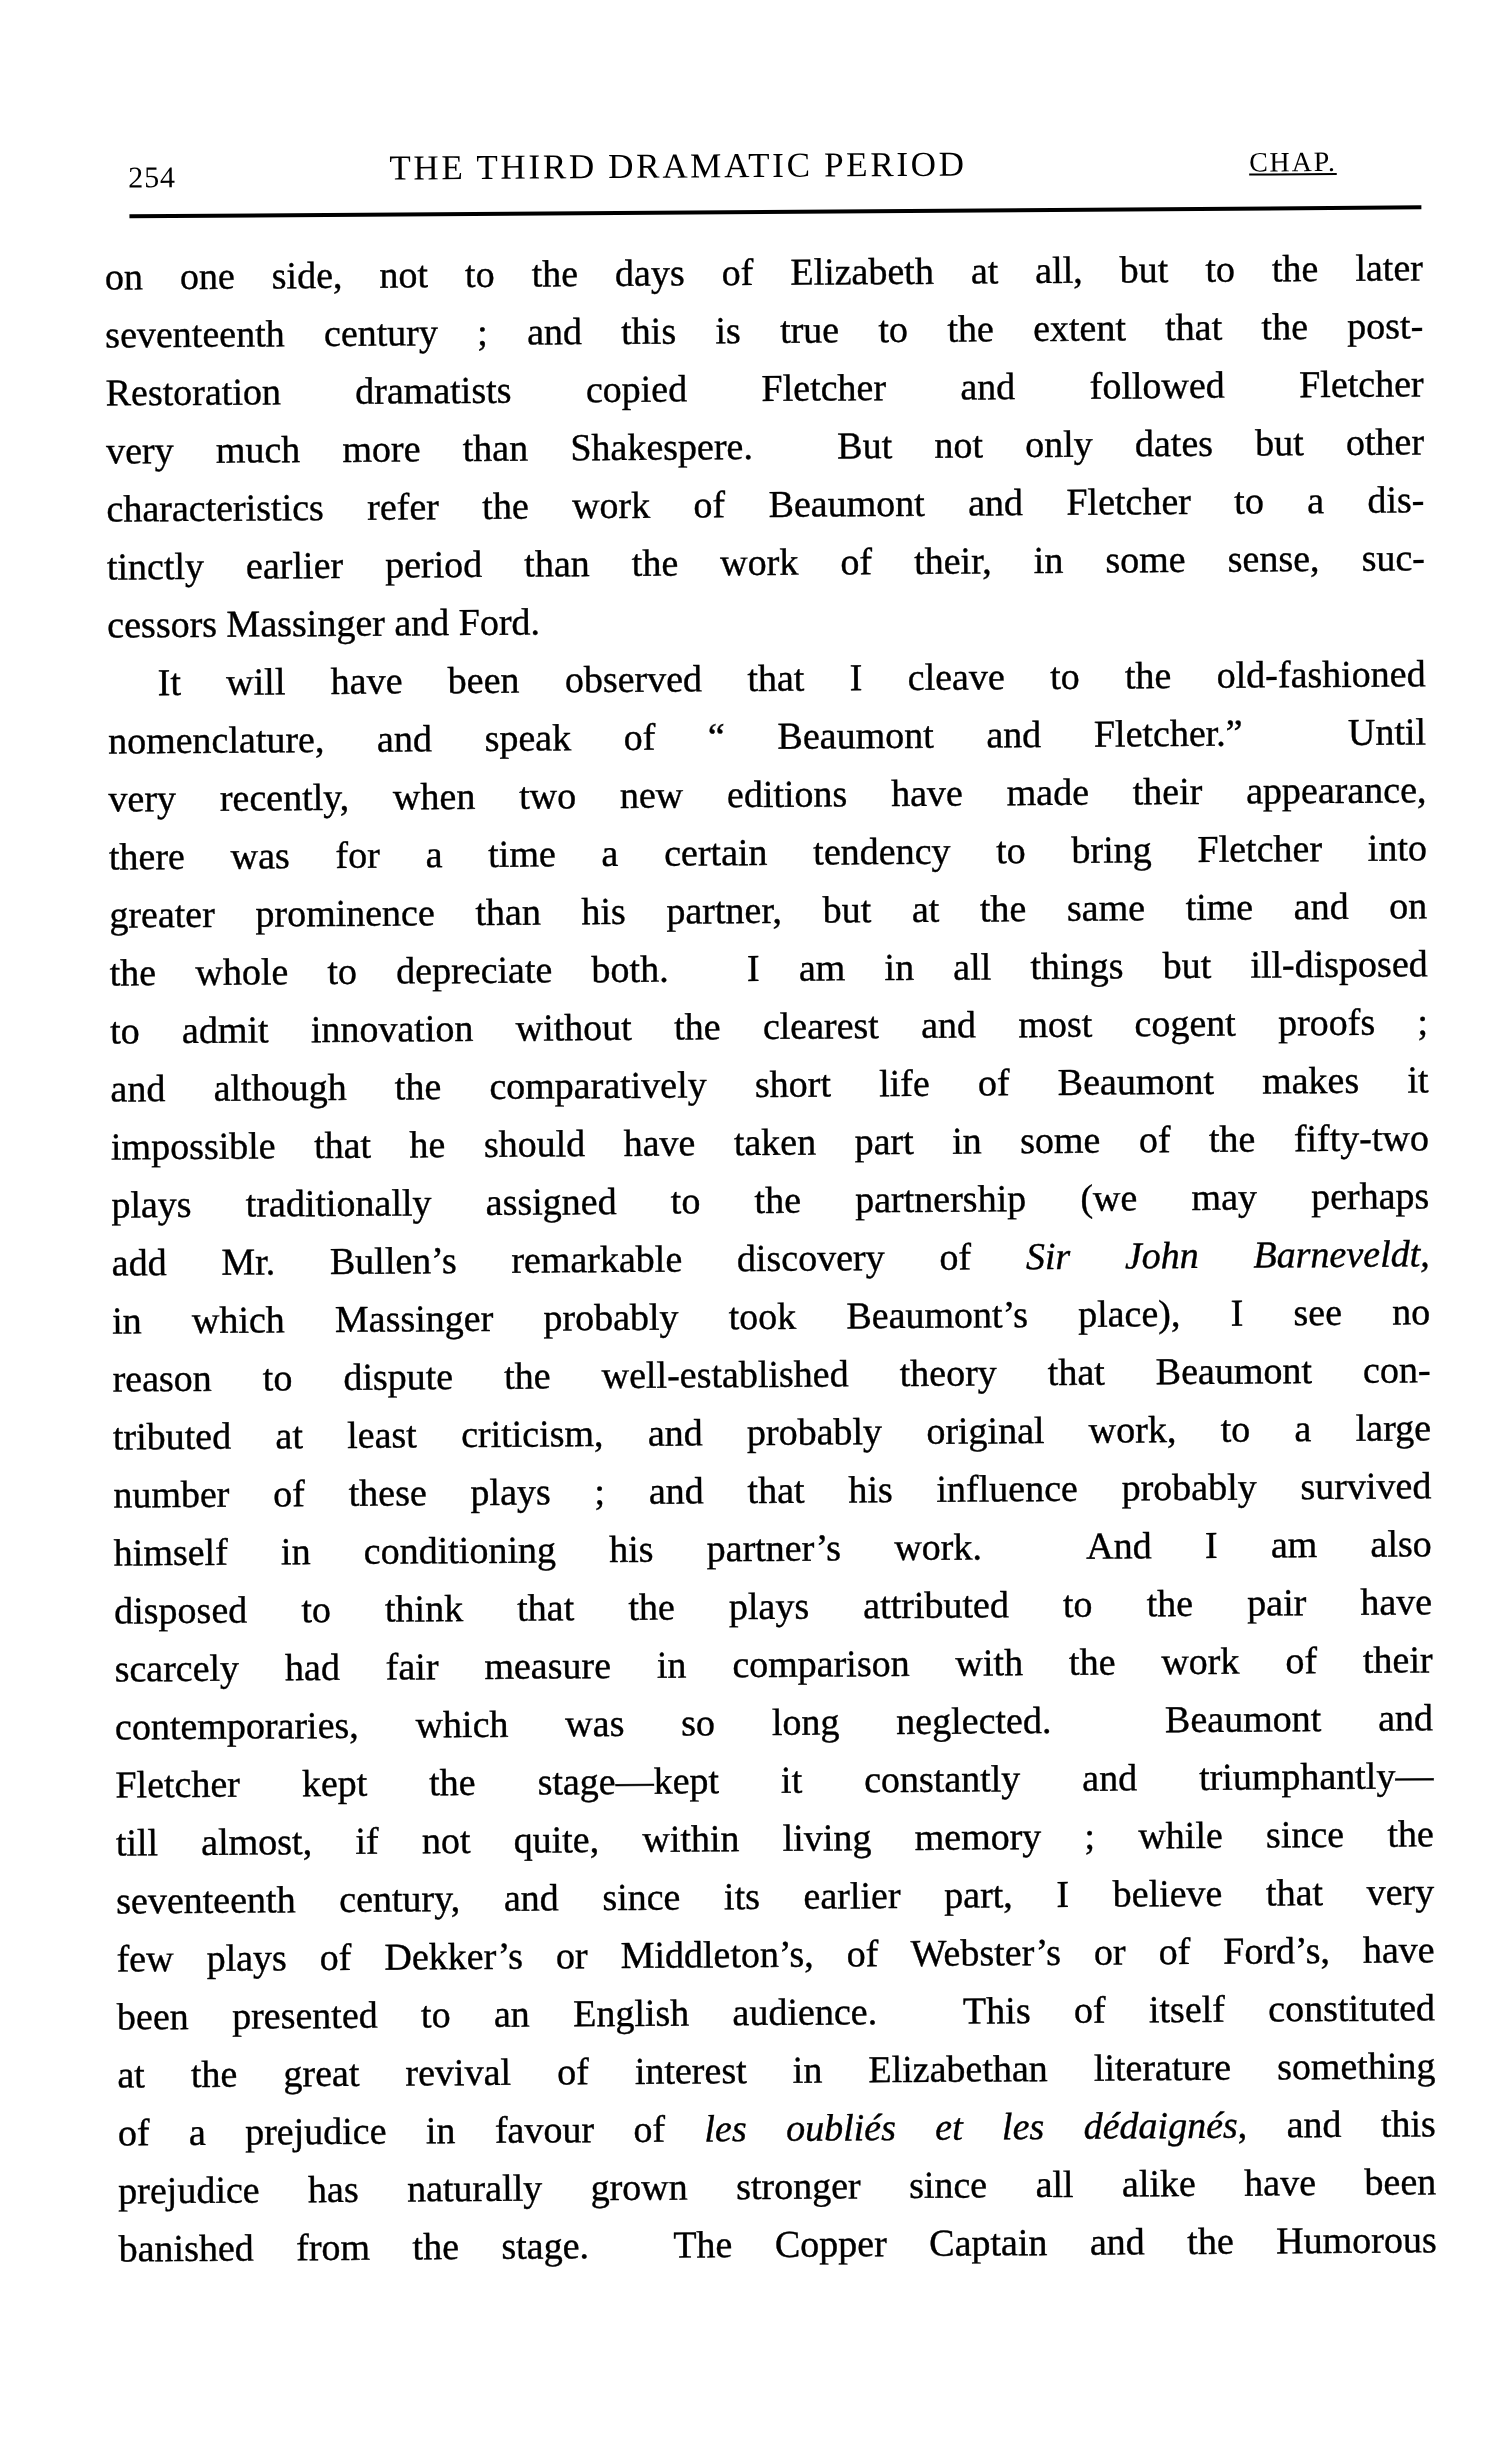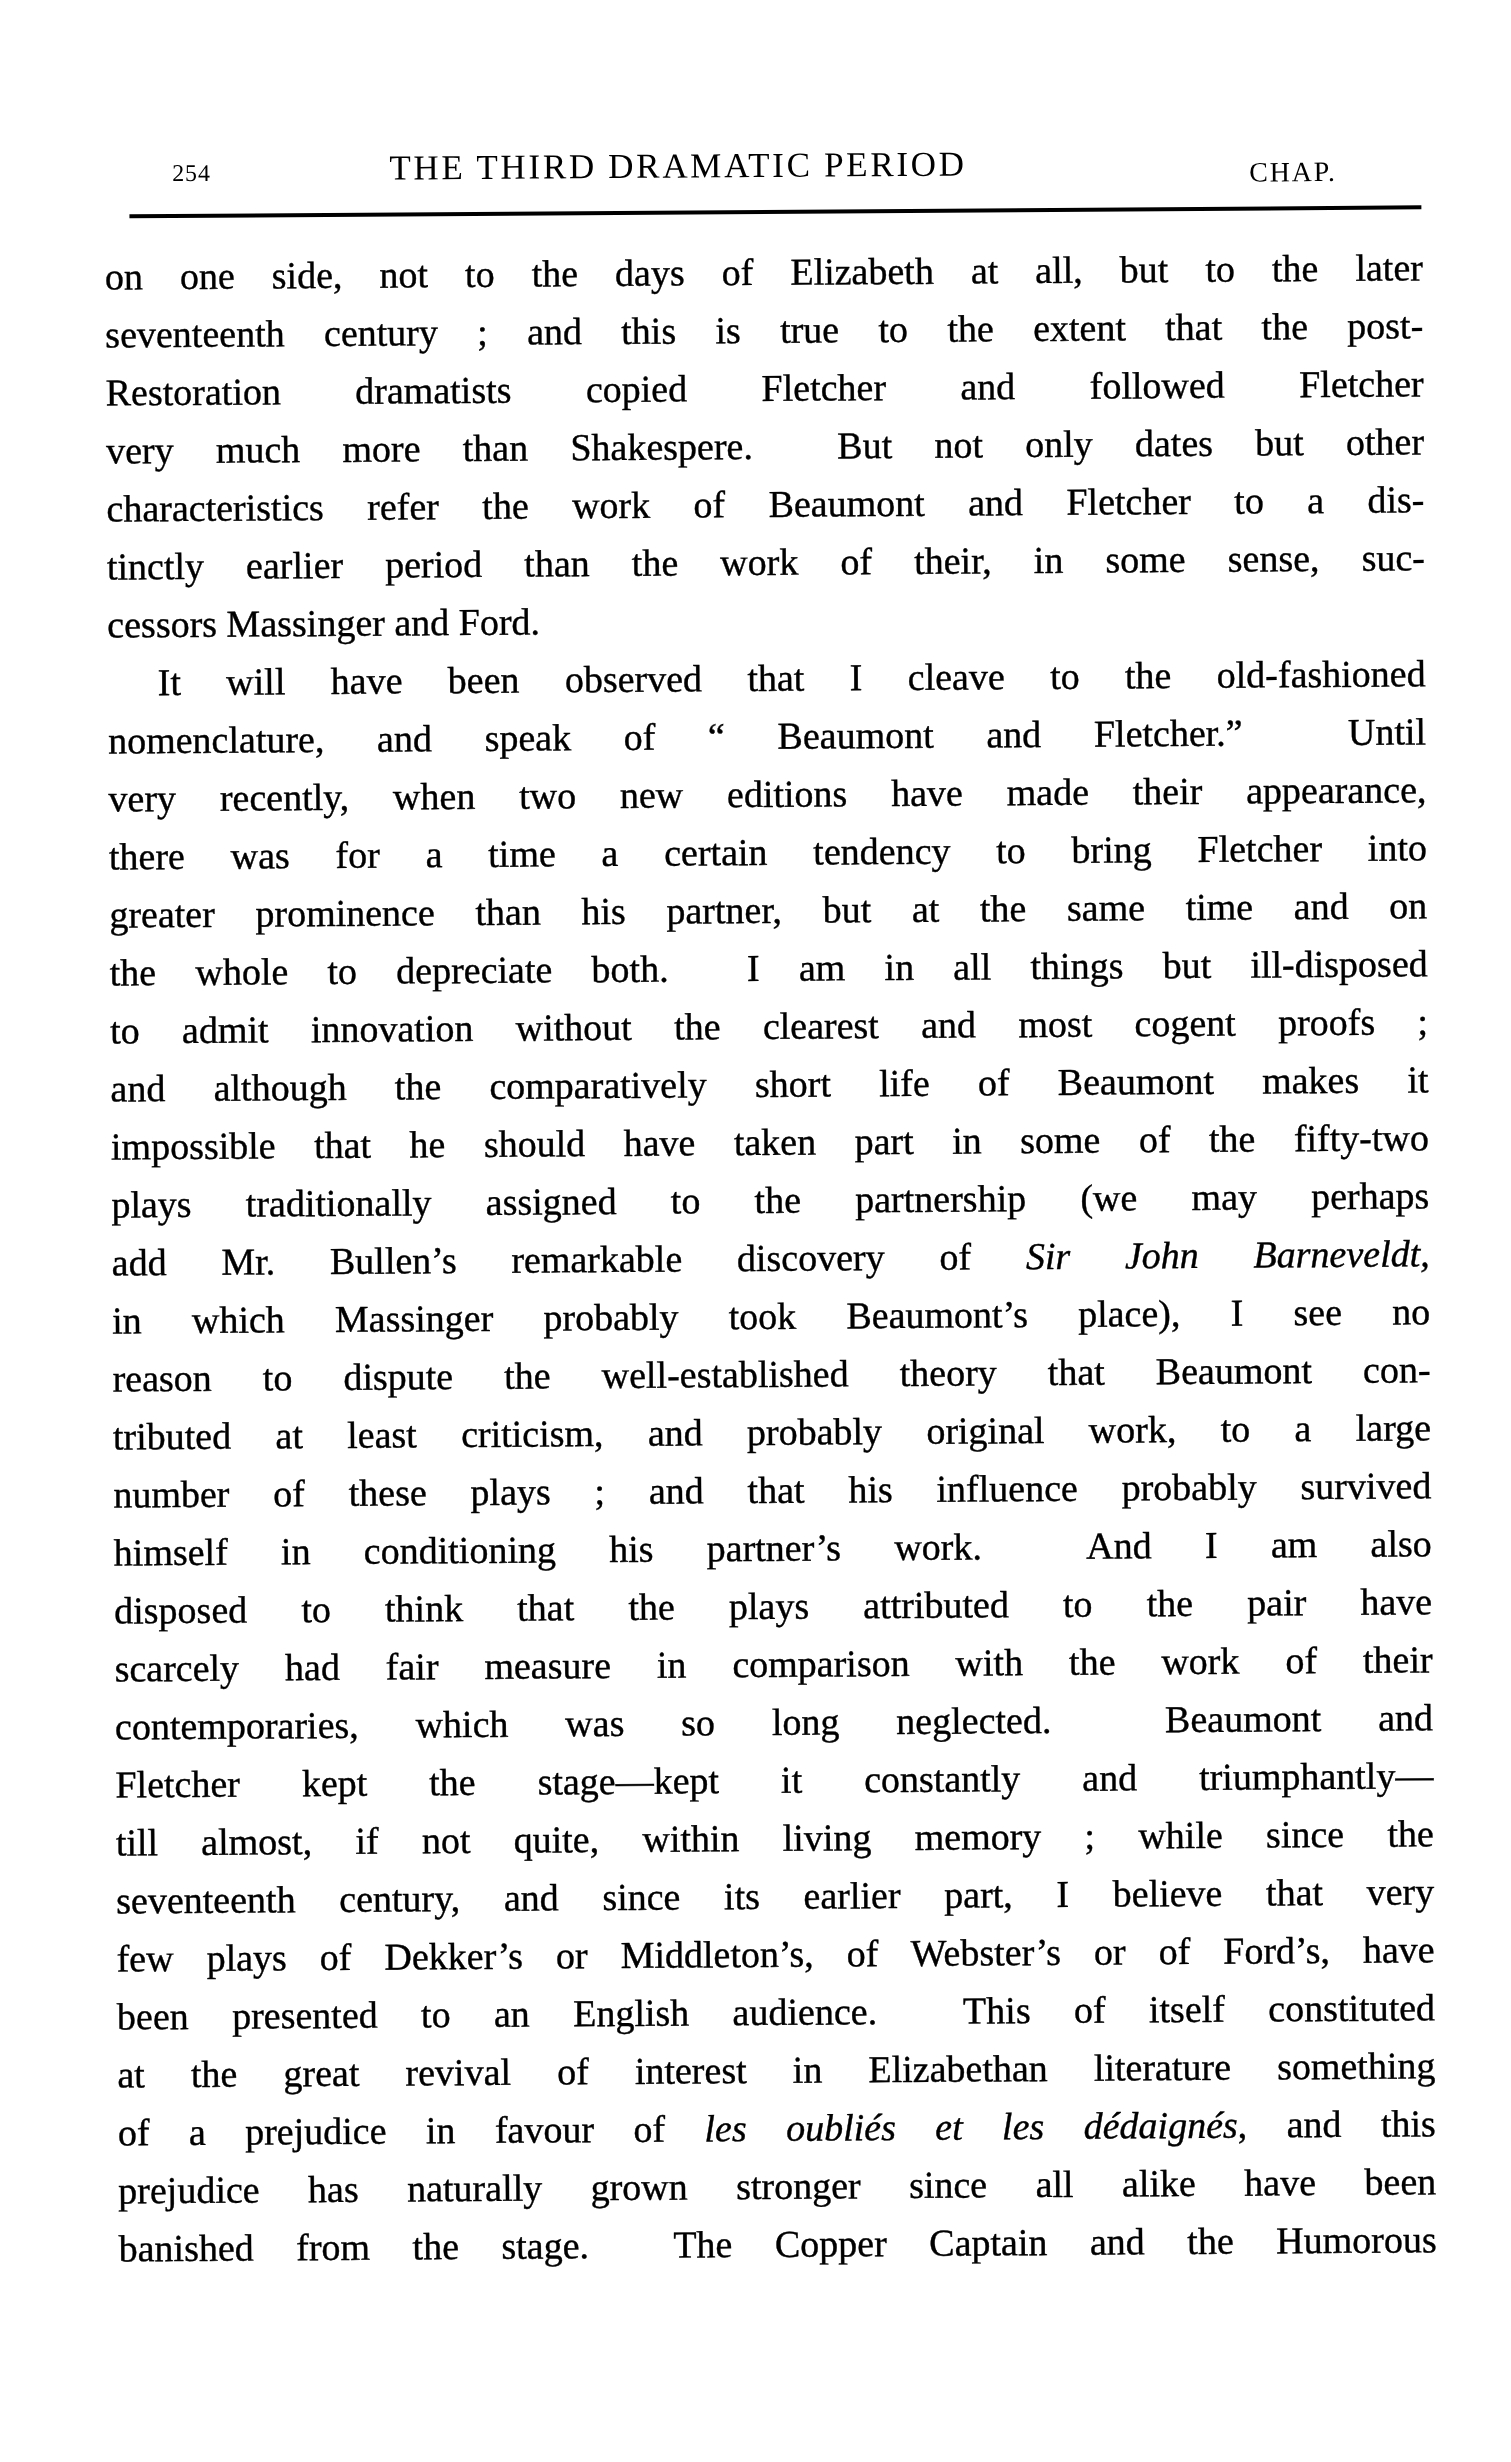--- a/index.html
+++ b/index.html
@@ -20,40 +20,40 @@
     height: 2462px;
     background: #ffffff;
     transform: rotate(-0.4deg);
     transform-origin: 50% 12%;
   }
   
   .page-number {
     position: absolute;
     left: 129px;
     top: 156px;
-    font-size: 24px;
+    font-size: 30px;
     letter-spacing: 0.9px;
-    margin-left: 44px;
   }
   .running-title {
     position: absolute;
     left: 332px;
     top: 146px;
     width: 694px;
     text-align: center;
     font-size: 35px;
     letter-spacing: 2.7px;
     white-space: nowrap;
   }
   .chapter-label {
     position: absolute;
     left: 1250px;
-    top: 160px;
+    top: 150px;
     font-size: 28px;
     letter-spacing: 1.8px;
+    text-decoration: underline;
   }
   .header-rule {
     position: absolute;
     left: 130px;
     top: 210px;
     width: 1292px;
     height: 3.7px;
     background: #000;
   }
   

